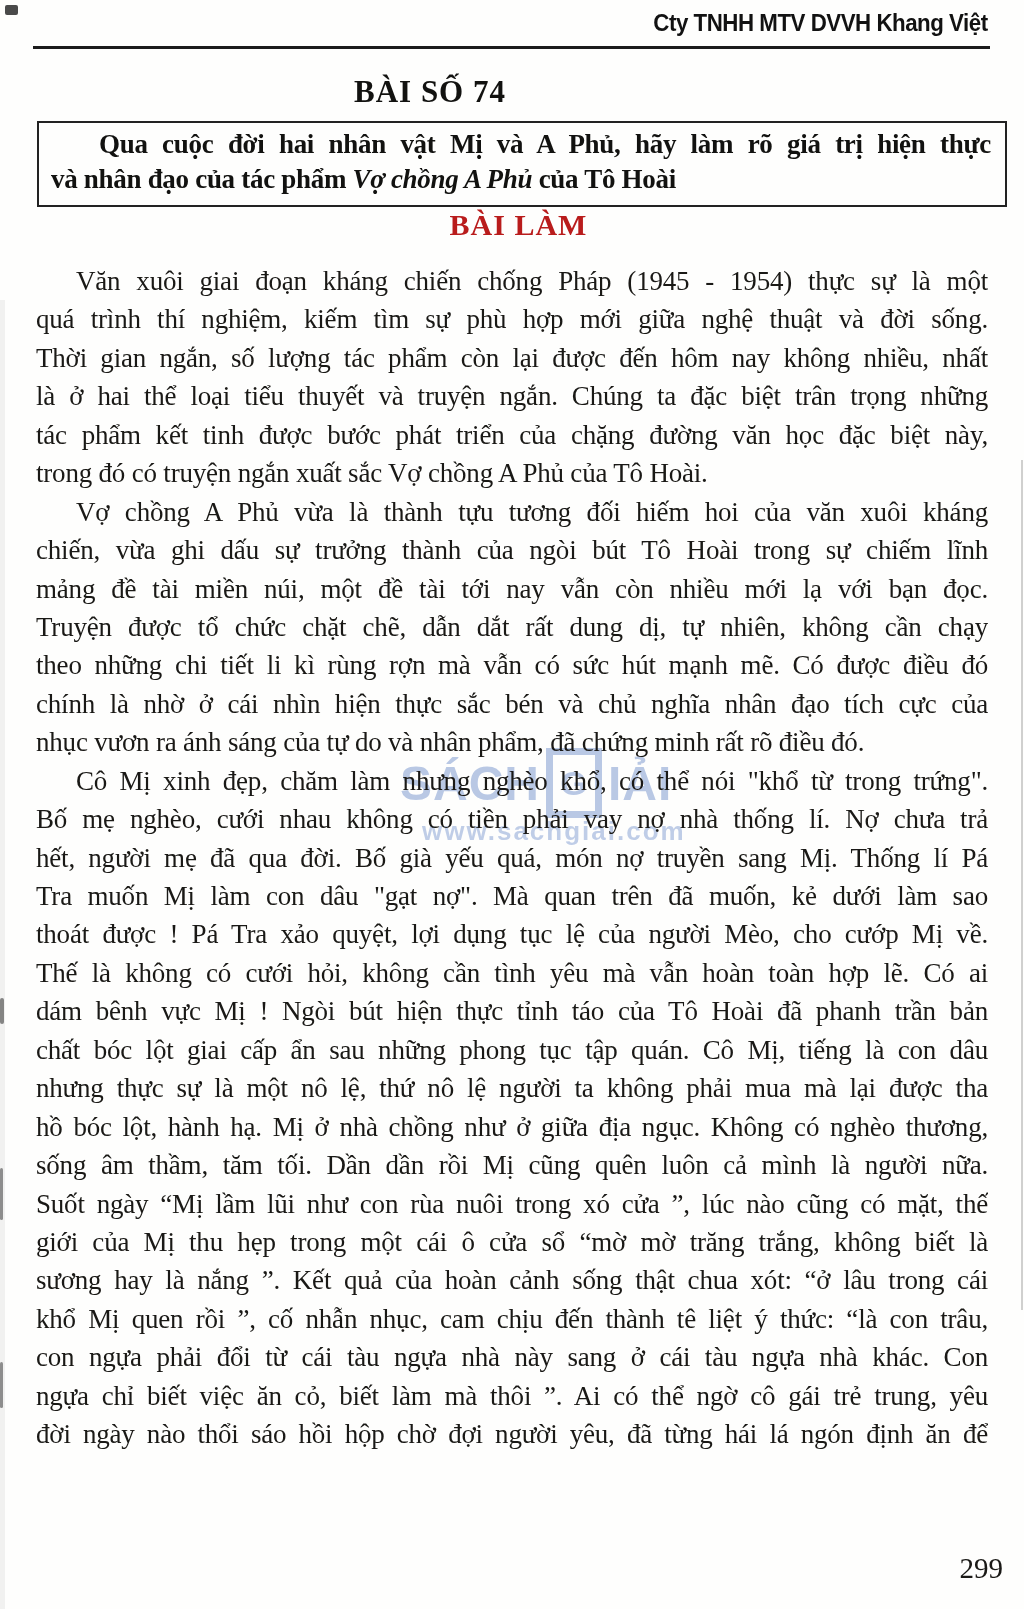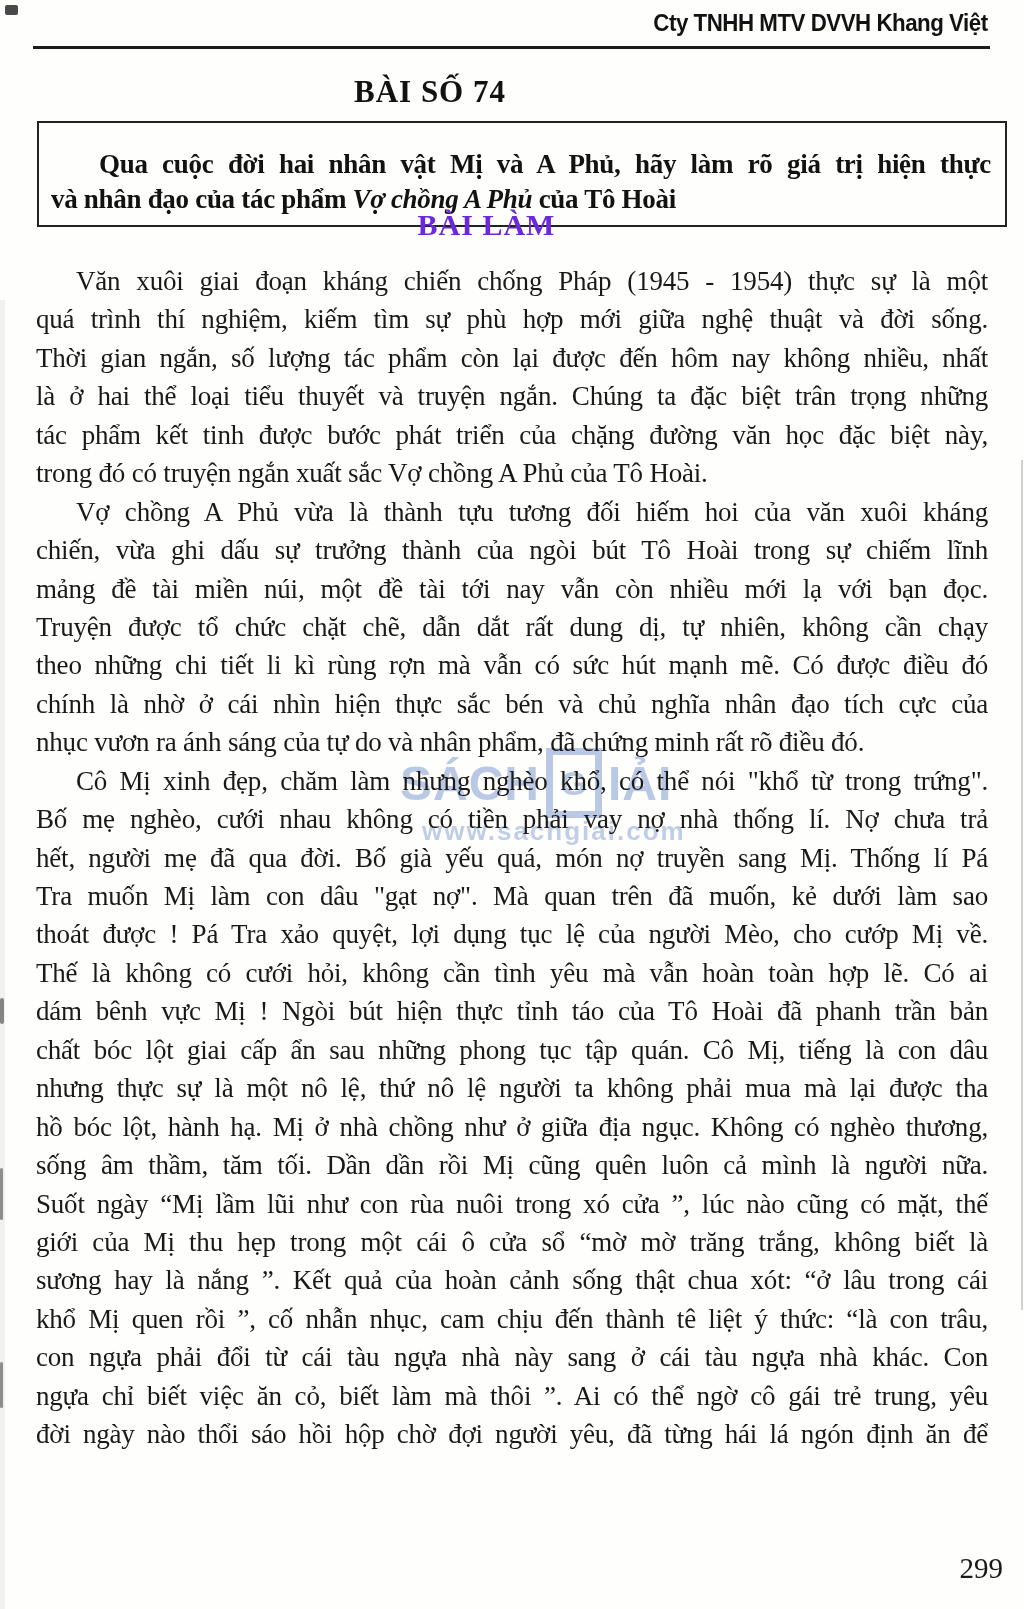--- a/index.html
+++ b/index.html
@@ -26,38 +26,39 @@
   }
   
   #lesson-title{
     position:absolute;top:74px;left:0;width:860px;
     text-align:center;font-weight:700;font-size:31px;letter-spacing:1px;
     color:#121210;
   }
   #prompt-box{
     position:absolute;top:121px;left:37px;width:966px;height:78px;
     border:2px solid #222;
-    padding-top:24px;
+    padding-top:4px;
     font-weight:700;font-size:27px;letter-spacing:-0.3px;
     color:#121210;
   }
   #prompt-line1{
     padding:0 14px 0 12px;text-indent:48px;
     text-align:justify;text-align-last:justify;
     line-height:35px;height:35px;overflow:hidden;white-space:nowrap;
   }
   #prompt-line1{white-space:normal;}
   #prompt-line2{
     padding:0 14px 0 12px;line-height:35px;height:35px;overflow:hidden;
   }
   #prompt-line2 .ital{font-style:italic;}
   #section-heading{
     position:absolute;top:208px;left:0;width:973px;
     text-align:center;font-weight:700;font-size:30px;letter-spacing:1px;
-    color:#6d28d9;
+    color:#b91c1c;
+    padding-left:32px;
   }
   
   #essay{
     position:absolute;top:262px;left:36px;width:952px;
     font-size:27px;letter-spacing:-0.2px;
     color:#1a1916;
     z-index:2;
   }
   #essay .line{
     height:38.45px;line-height:38.45px;overflow:hidden;

